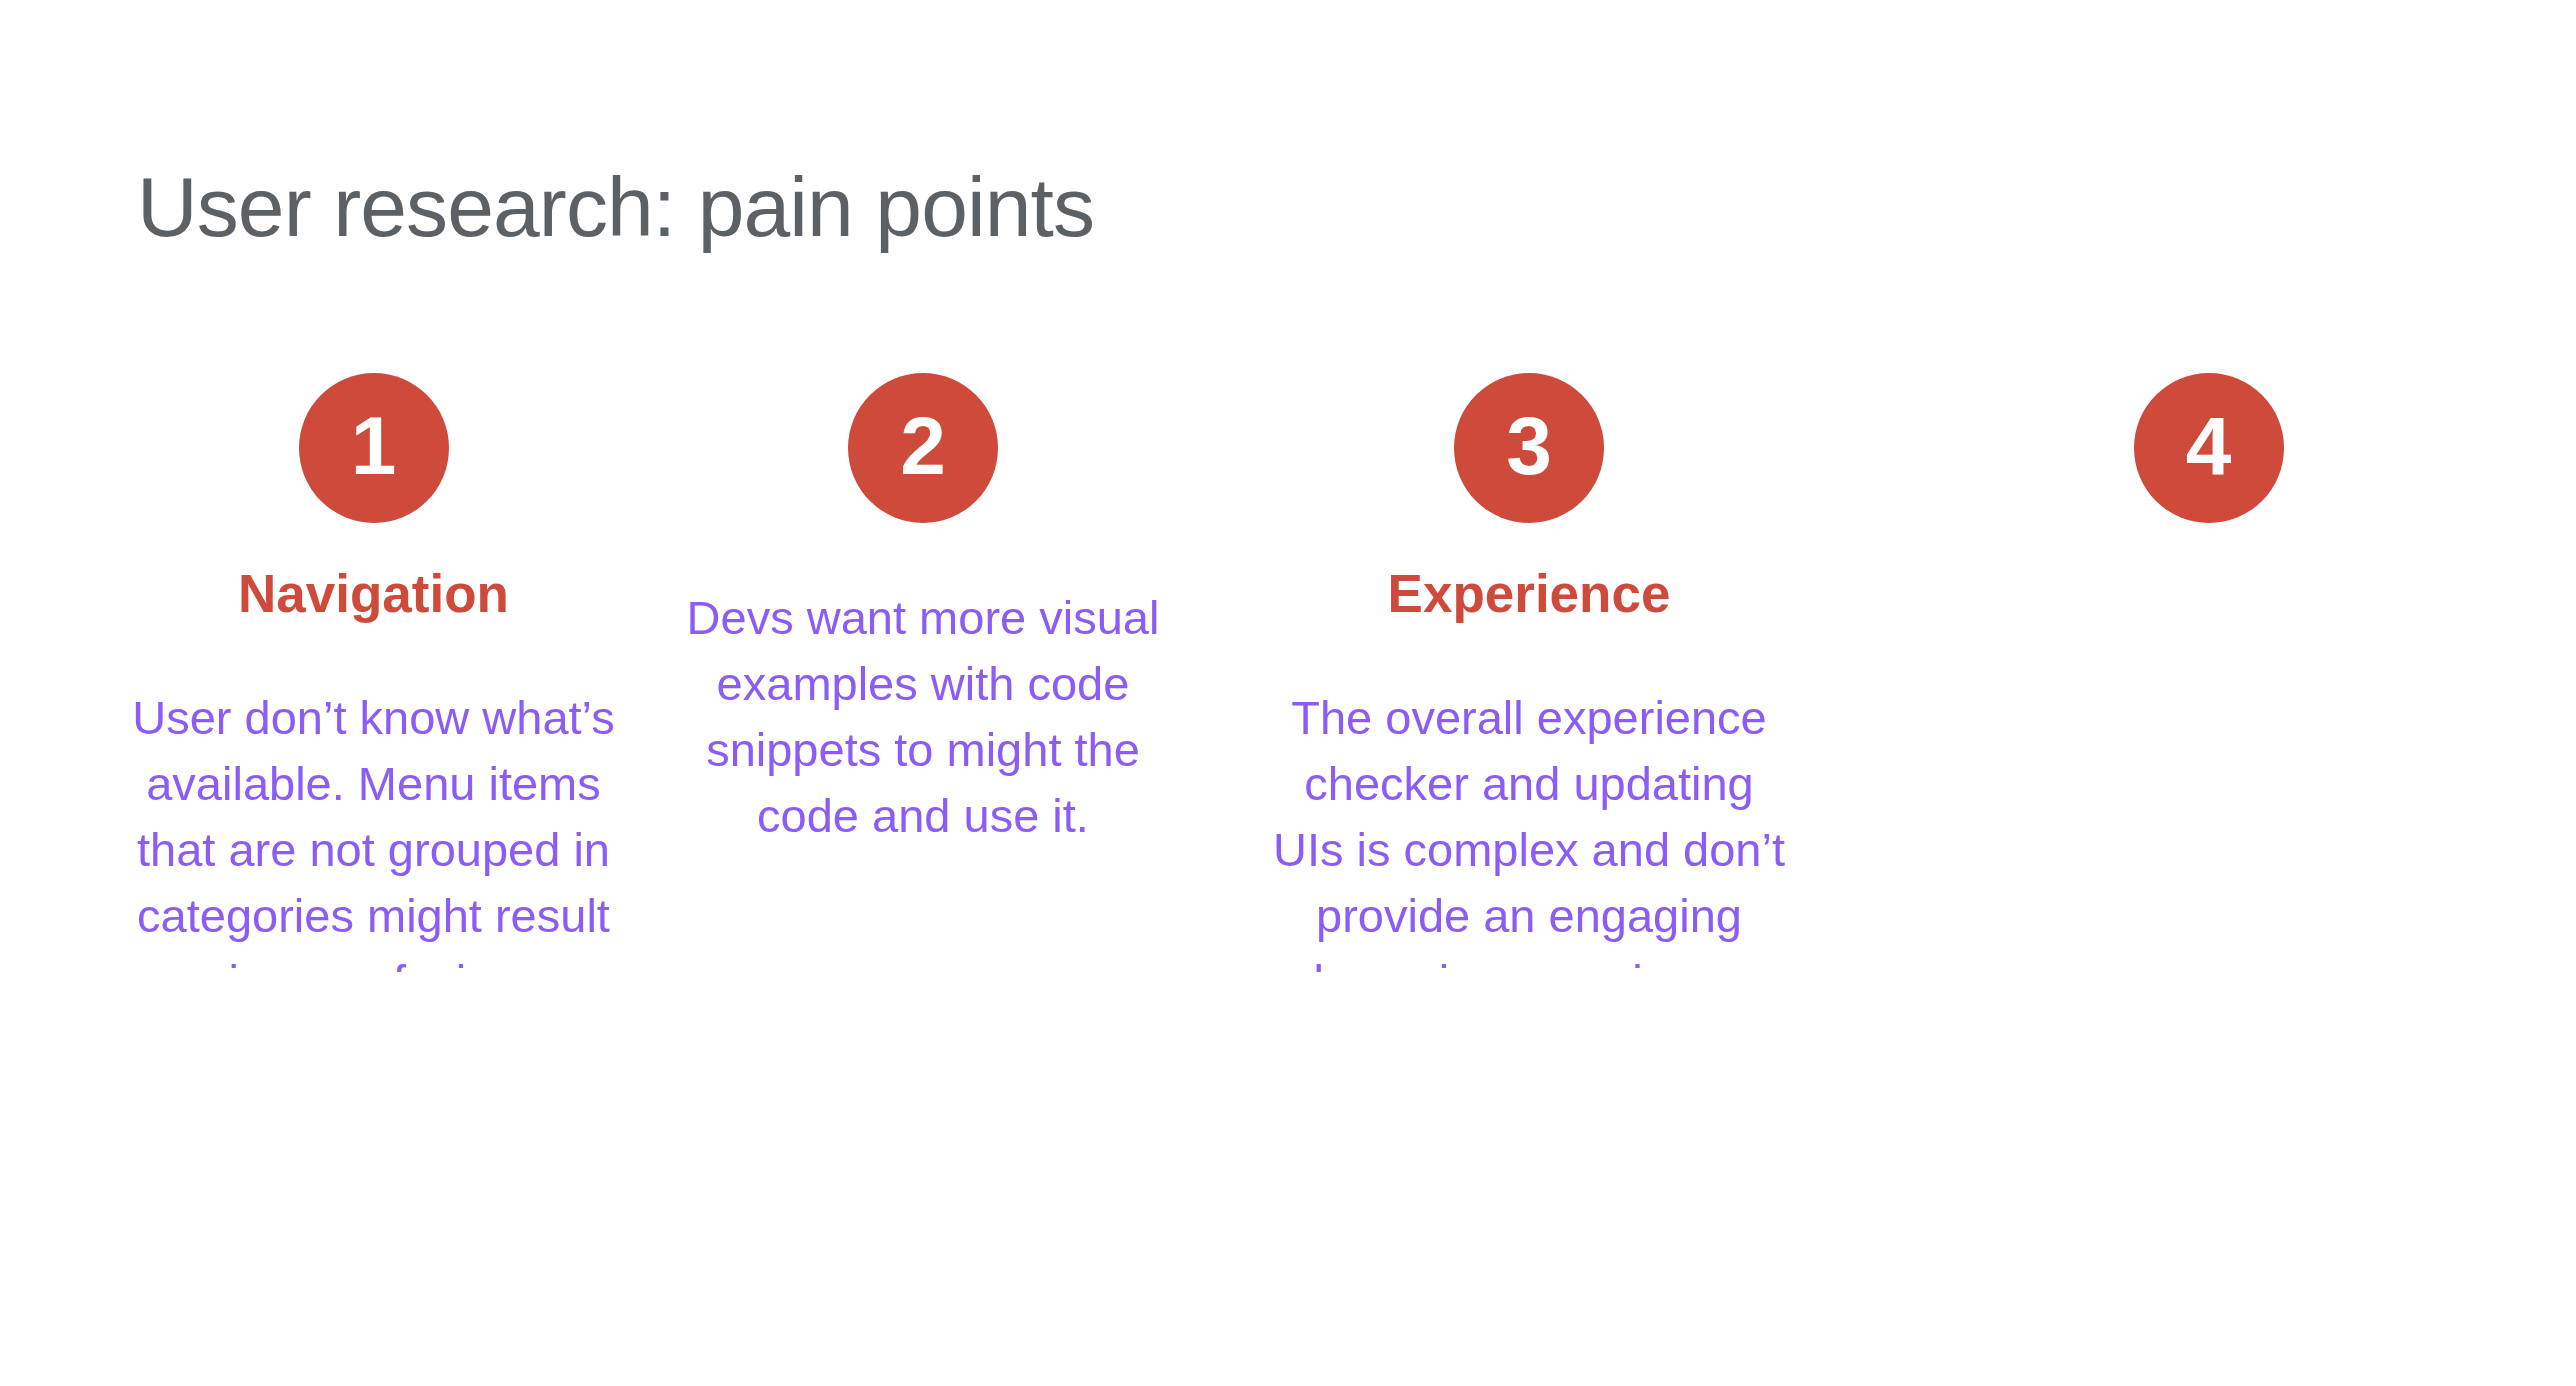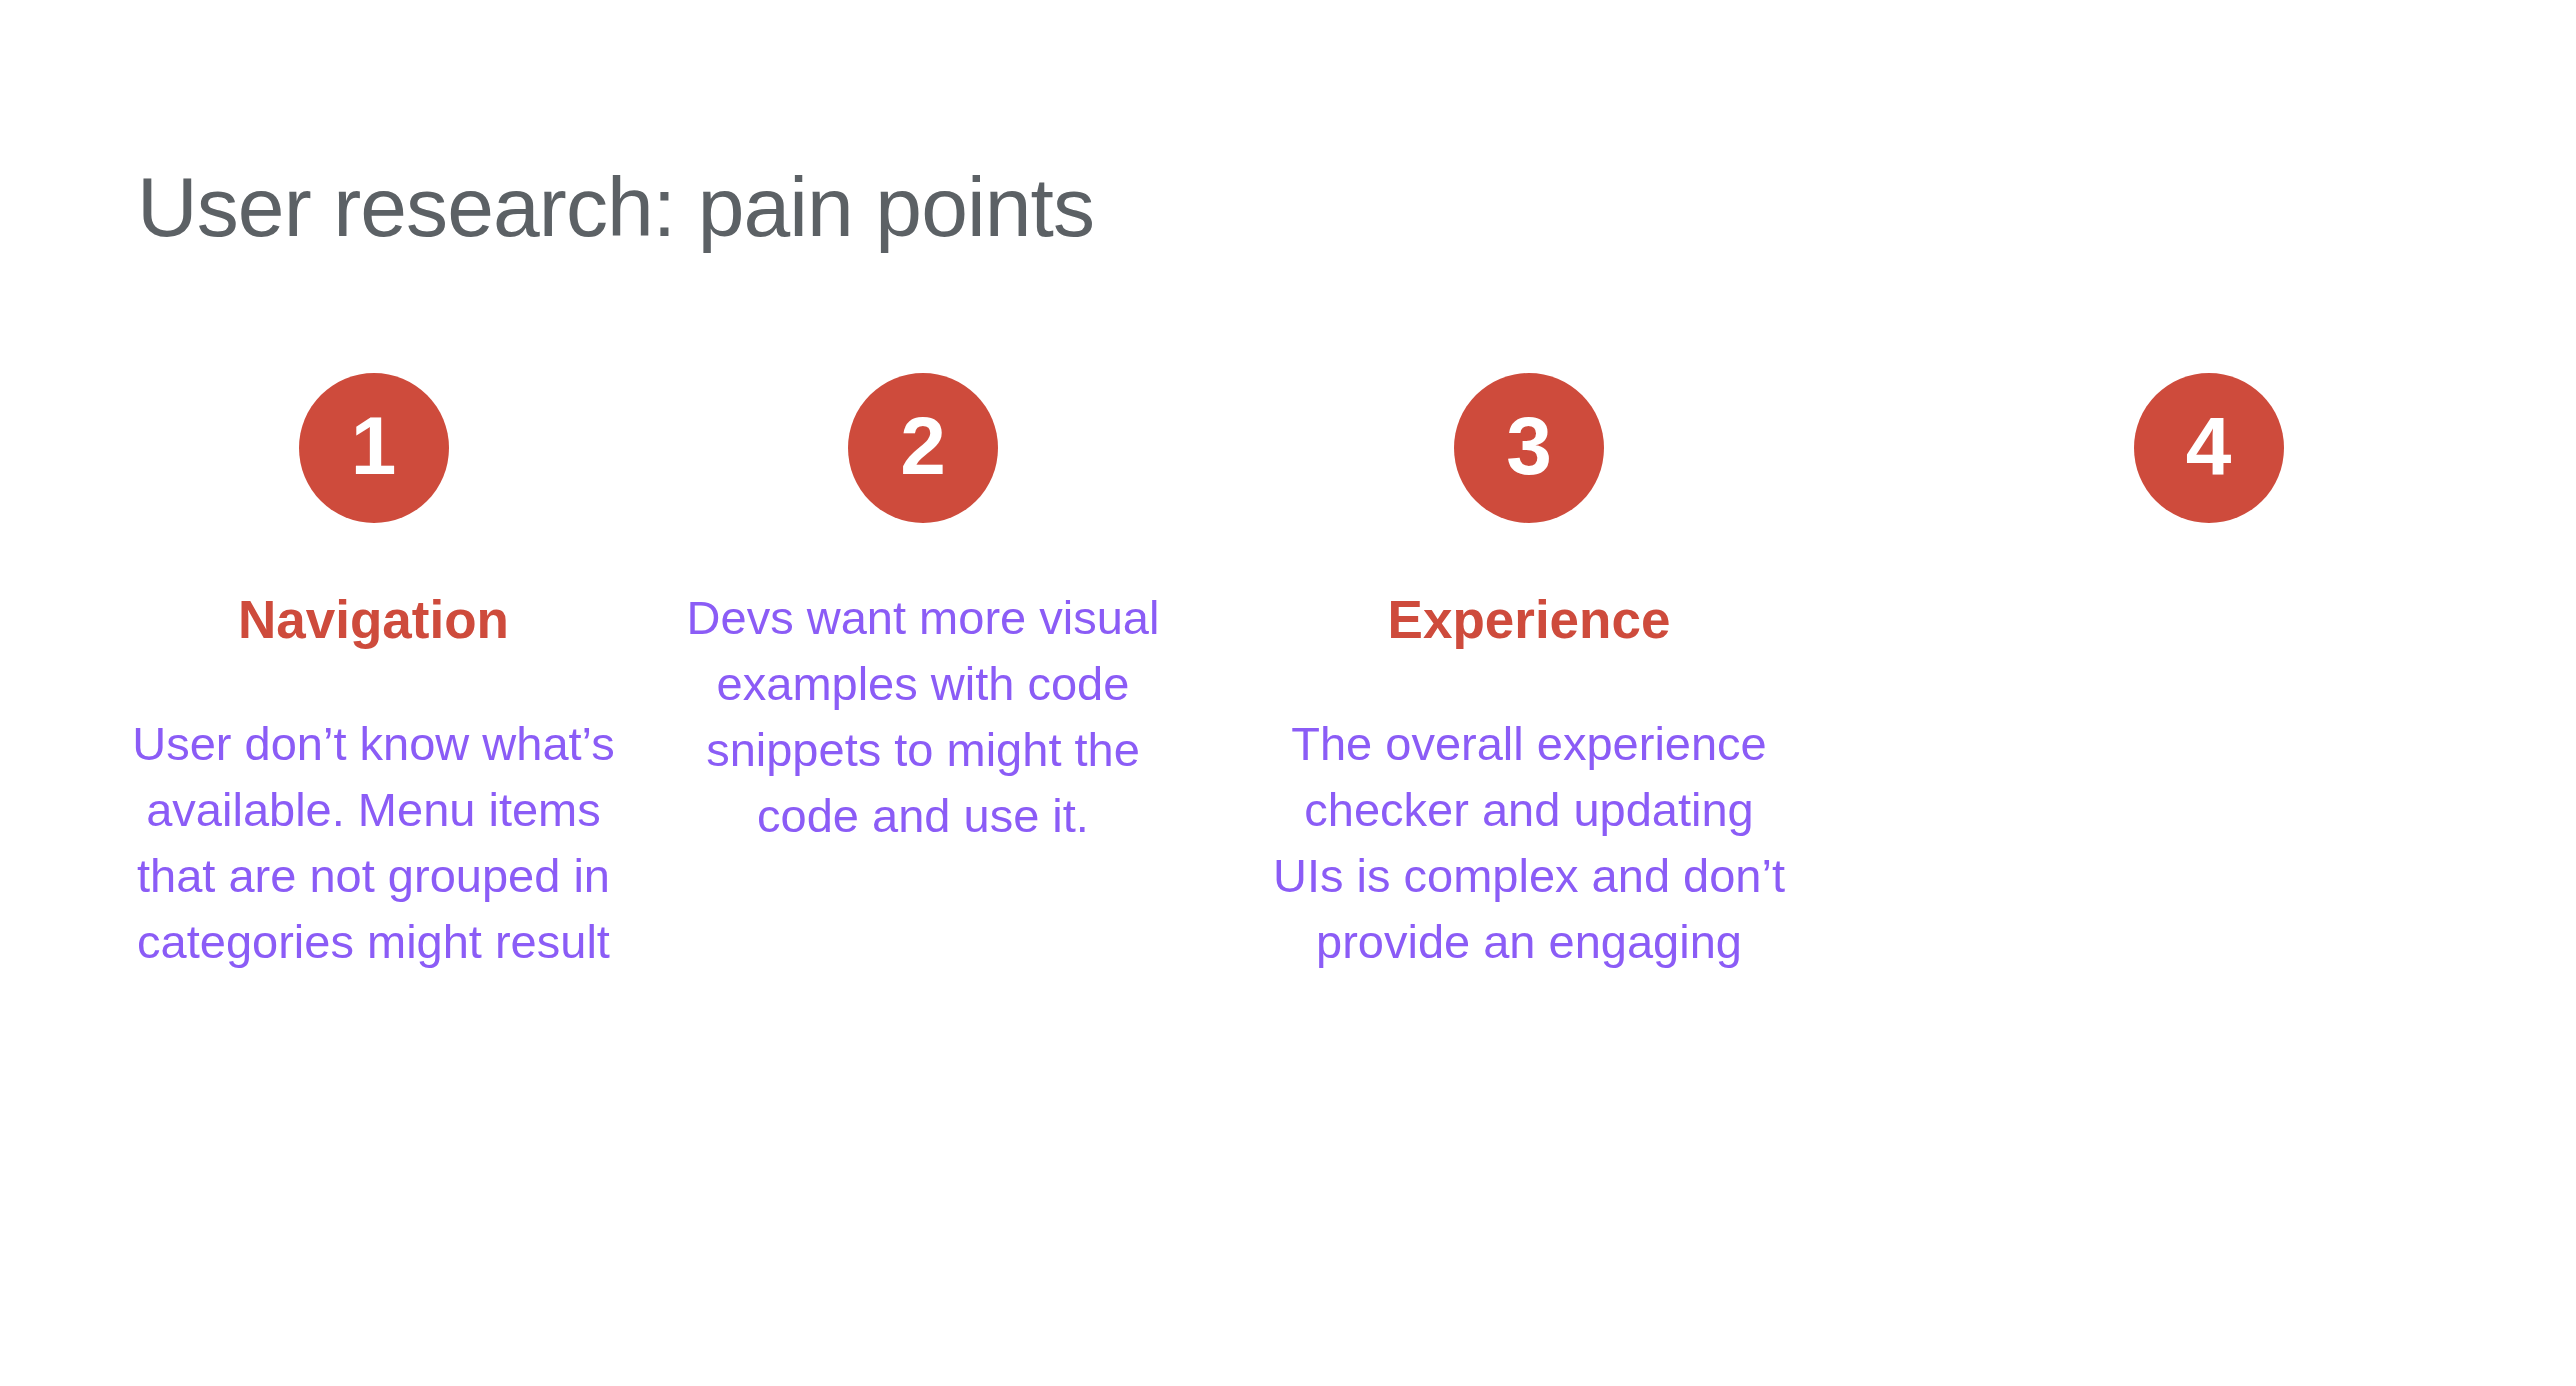--- a/index.html
+++ b/index.html
@@ -48,21 +48,21 @@
     flex: 0 0 auto;
   }
   .number-badge .num {
     color: #ffffff;
     font-size: 82px;
     font-weight: 700;
     line-height: 1;
     transform: translateY(-1.9px);
   }
   .point-heading {
-    margin-top: 68px;
+    margin-top: 42px;
     font-size: 53px;
     font-weight: 700;
     color: #ce4b3c;
     line-height: 1.1;
   }
   .point-desc {
     margin-top: 62px;
     font-size: 47px;
     line-height: 66px;
     font-weight: 400;

